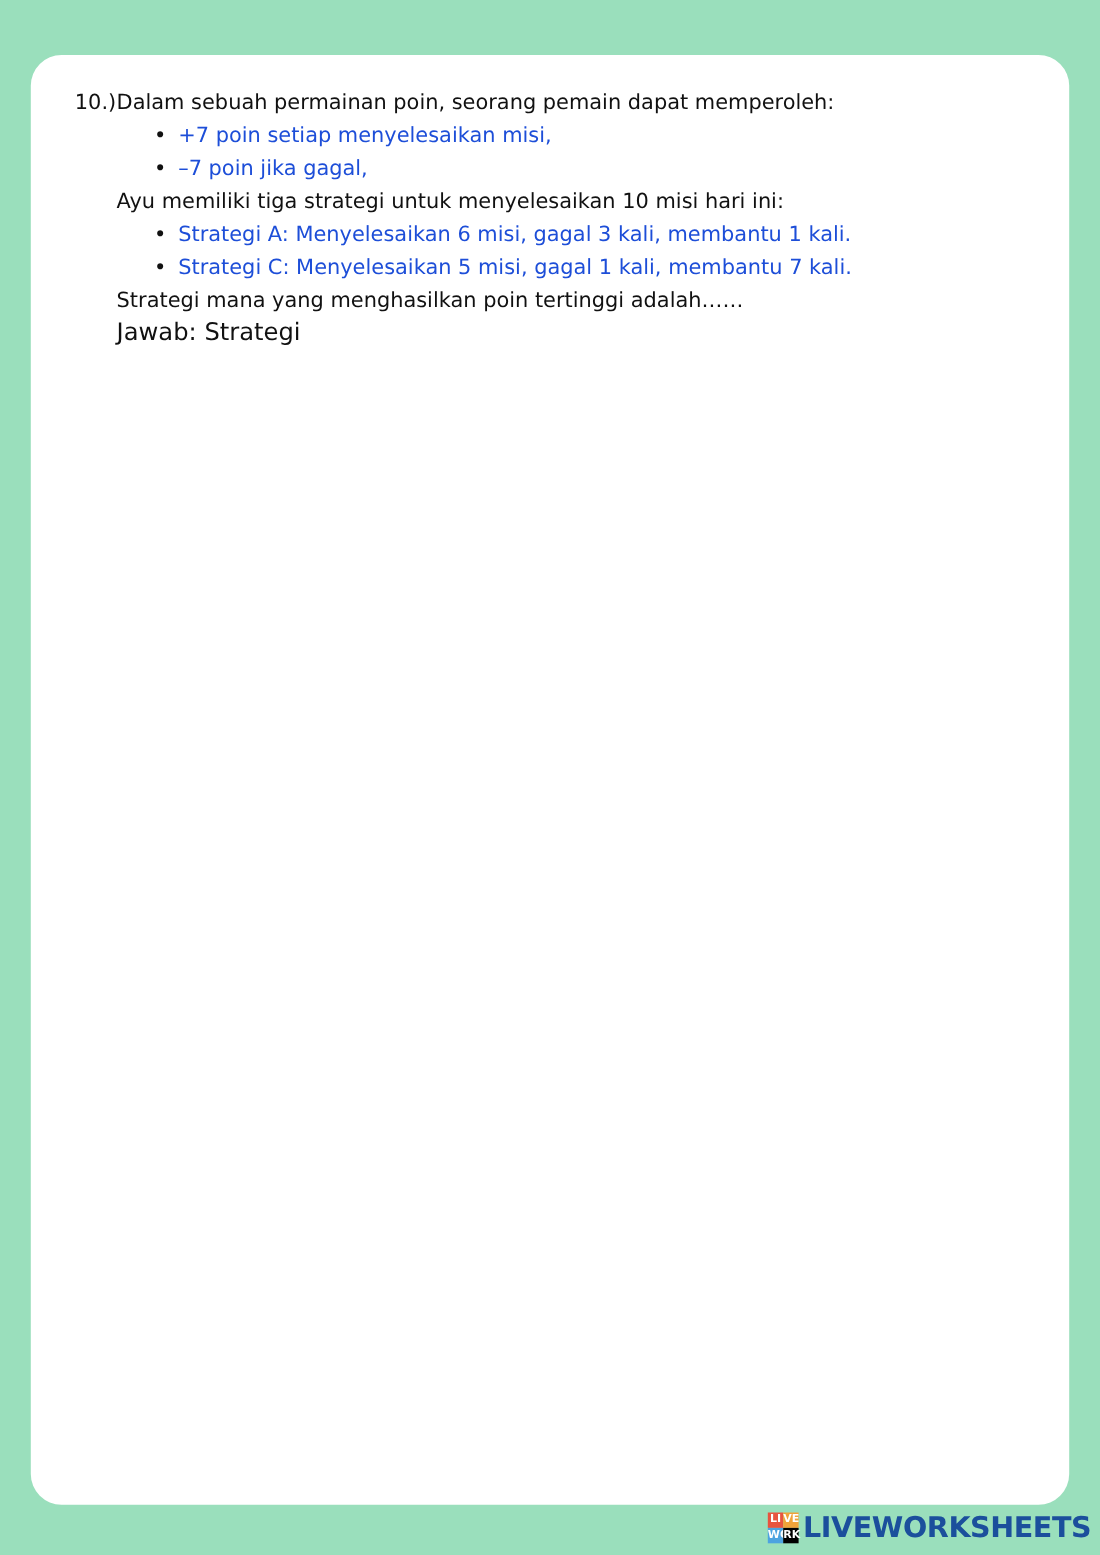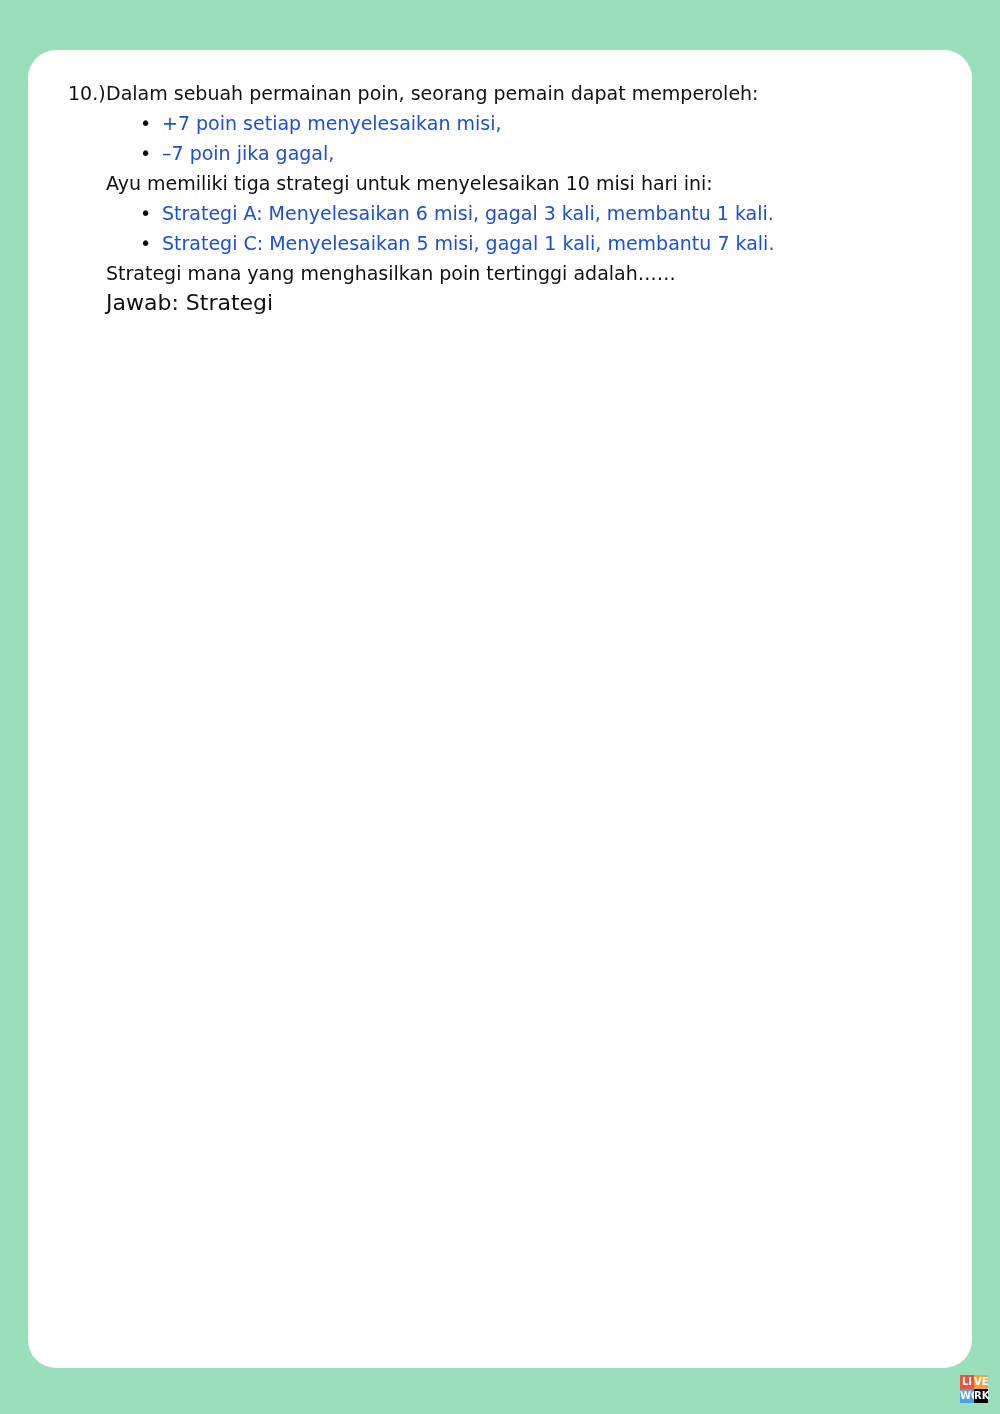--- a/index.html
+++ b/index.html
@@ -163,15 +163,16 @@
 
   </div>
 
   <div class="footer-logo">
     <div class="logo-mark">
       <span class="lm-1">LI</span>
       <span class="lm-2">VE</span>
       <span class="lm-3">WO</span>
       <span class="lm-4">RK</span>
     </div>
+    <div class="logo-text">LIVEWORKSHEETS</div>
   </div>
 
 </div>
 
 </body></html>

